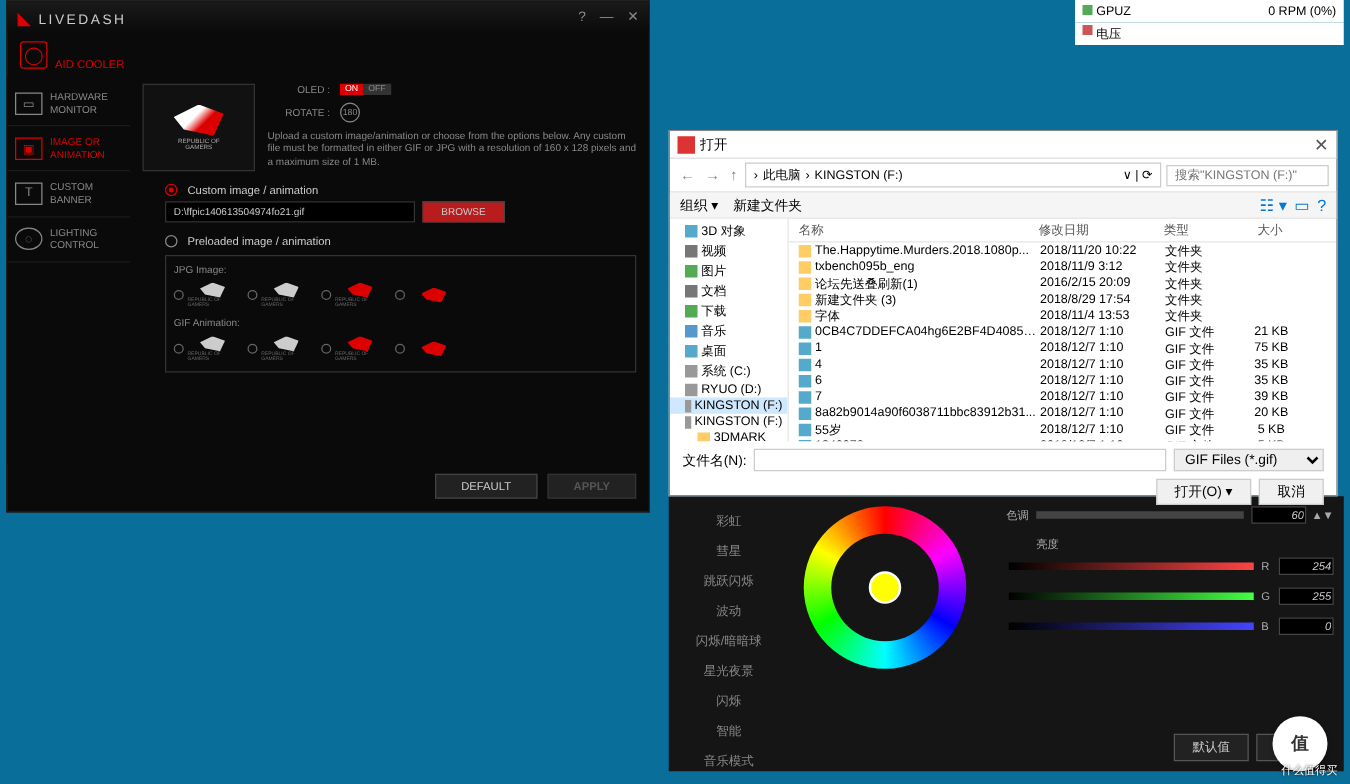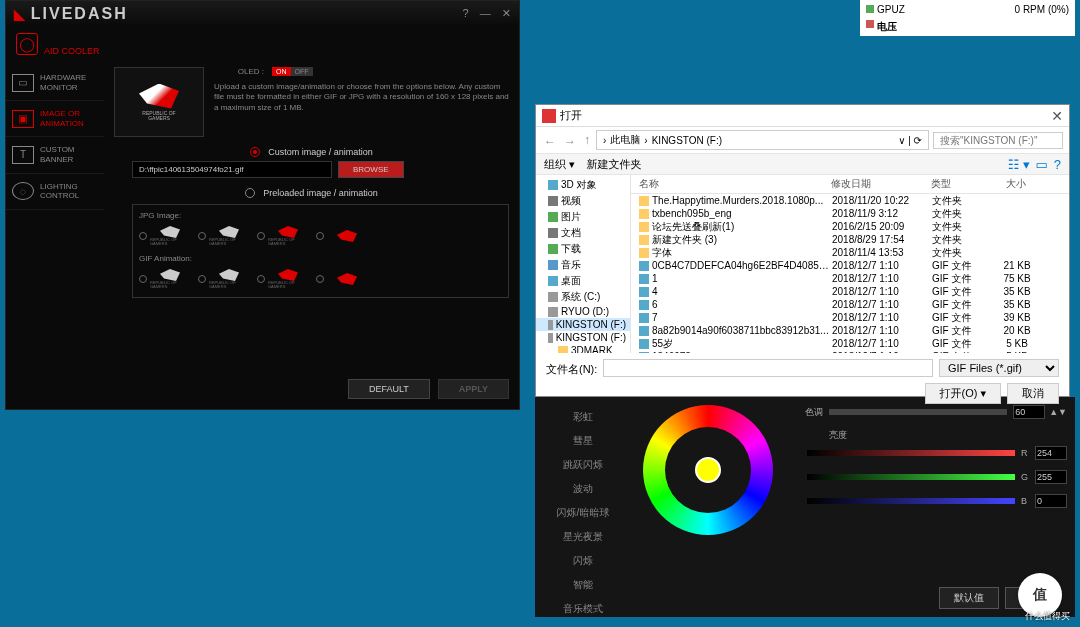--- a/index.html
+++ b/index.html
@@ -1,21 +1,21 @@
 <!DOCTYPE html>
 <html><head>
 <meta charset="utf-8">
 <style>
 * { box-sizing: border-box; margin: 0; padding: 0; font-family: "Microsoft YaHei", Arial, sans-serif; }
 body { background: #0a6e9a; width: 1080px; height: 627px; overflow: hidden; position: relative; }
 
 
 .livedash { position: absolute; left: 5px; top: 0; width: 515px; height: 410px; background: #0a0a0a; border: 1px solid #222; }
 .ld-titlebar { height: 25px; background: linear-gradient(#1a1a1a,#0a0a0a); display: flex; align-items: center; padding: 0 8px; }
-.ld-logo { color: #ccc; font-size: 16px; font-weight: bold; letter-spacing: 2px; }
+.ld-logo { color: #ccc; font-size: 11px; font-weight: normal; letter-spacing: 2px; }
 .ld-logo::before { content: "◣"; color: #d00; margin-right: 4px; font-size: 14px; }
 .ld-titlebtns { margin-left: auto; color: #888; font-size: 11px; }
 .ld-titlebtns span { margin-left: 8px; cursor: pointer; }
 .ld-cooler { height: 35px; padding: 4px 10px; display: flex; align-items: center; }
 .ld-cooler-icon { width: 22px; height: 22px; border: 1px solid #d00; border-radius: 3px; display: flex; align-items: center; justify-content: center; color: #d00; font-size: 14px; }
 .ld-cooler-text { color: #d00; font-size: 9px; margin-left: 6px; margin-top: 14px; }
 .ld-body { display: flex; height: 310px; }
 .ld-sidebar { width: 98px; background: #0a0a0a; padding: 4px 0; }
 .ld-side-item { display: flex; align-items: center; padding: 8px 6px; color: #888; font-size: 8px; cursor: pointer; border-bottom: 1px solid #1a1a1a; }
 .ld-side-item.active { color: #d00; }
@@ -28,21 +28,21 @@
 .ld-rog-text { color: #aaa; font-size: 5px; text-align: center; margin-top: 2px; line-height: 1; }
 .ld-desc { flex: 1; }
 .ld-desc-row { display: flex; font-size: 8px; color: #888; margin-bottom: 6px; align-items: center; }
 .ld-label { width: 50px; text-align: right; margin-right: 8px; }
 .ld-switch { display: flex; }
 .ld-switch span { padding: 1px 4px; font-size: 7px; }
 .ld-sw-on { background: #d00; color: #fff; }
 .ld-sw-off { background: #333; color: #888; }
 .ld-rotate { width: 16px; height: 16px; border: 1px solid #888; border-radius: 50%; font-size: 7px; display: flex; align-items: center; justify-content: center; }
 .ld-upload-text { font-size: 8px; color: #888; line-height: 1.3; }
-.ld-radio-row { display: flex; align-items: center; margin: 10px 18px 4px; justify-content: center; }
+.ld-radio-row { display: flex; align-items: center; margin: 10px 18px 4px; }
 .ld-radio { width: 10px; height: 10px; border: 1px solid #888; border-radius: 50%; margin-right: 8px; display: flex; align-items: center; justify-content: center; }
 .ld-radio.checked { border-color: #d00; }
 .ld-radio.checked::after { content: ""; width: 4px; height: 4px; background: #d00; border-radius: 50%; }
 .ld-radio-label { font-size: 9px; color: #ccc; }
 .ld-path-row { display: flex; gap: 6px; margin: 4px 0 0 18px; }
 .ld-path { flex: 1; max-width: 200px; background: #000; border: 1px solid #333; padding: 3px 6px; font-size: 8px; color: #ccc; }
 .ld-browse { background: #b91c1c; border: 1px solid #444; color: #ccc; font-size: 8px; padding: 3px 14px; cursor: pointer; }
 .ld-preload { border: 1px solid #333; margin: 6px 0 0 18px; padding: 6px; }
 .ld-preload-label { font-size: 8px; color: #888; margin-bottom: 4px; }
 .ld-thumbs { display: flex; gap: 8px; }
@@ -91,52 +91,52 @@
 .fdlg-col-name { width: 200px; padding-left: 8px; }
 .fdlg-col-date { width: 100px; }
 .fdlg-col-type { width: 60px; }
 .fdlg-col-size { width: 60px; text-align: center; padding-right: 10px; }
 .fdlg-row { display: flex; padding: 0; height: 13px; align-items: center; cursor: pointer; }
 .fdlg-file-icon { width: 10px; height: 10px; margin: 0 3px 0 8px; }
 .fic-folder { background: #fc6; }
 .fic-gif { background: #5ac; }
 .fdlg-fn { width: 180px; white-space: nowrap; overflow: hidden; text-overflow: ellipsis; }
 .fdlg-bottom { padding: 6px 10px; }
-.fdlg-fn-row { display: flex; align-items: flex-end; gap: 6px; margin-bottom: 6px; }
+.fdlg-fn-row { display: flex; align-items: center; gap: 6px; margin-bottom: 6px; }
 .fdlg-fn-label { font-size: 11px; }
 .fdlg-fn-input { flex: 1; border: 1px solid #ccc; padding: 1px 4px; font-size: 11px; height: 18px; }
 .fdlg-filter { width: 120px; border: 1px solid #ccc; padding: 1px 4px; font-size: 11px; height: 18px; }
 .fdlg-btns { display: flex; justify-content: flex-end; gap: 6px; }
 .fdlg-dbtn { border: 1px solid #ccc; background: #f0f0f0; padding: 2px 14px; font-size: 11px; cursor: pointer; }
 
 
 .aura { position: absolute; left: 535px; top: 397px; width: 540px; height: 220px; background: #151515; padding: 8px; display: flex; }
 .aura-modes { width: 80px; }
 .aura-mode { color: #888; font-size: 10px; text-align: center; padding: 5px 0; cursor: pointer; }
 .aura-wheel { width: 130px; height: 130px; border-radius: 50%; background: conic-gradient(red,magenta,blue,cyan,lime,yellow,red); position: relative; margin: 0 20px; }
 .aura-wheel::after { content:""; position:absolute; inset: 22px; border-radius:50%; background:#151515; }
 .aura-dot { position:absolute; width:26px; height:26px; background:yellow; border:2px solid #fff; border-radius:50%; left:52px; top:52px; z-index:2; }
 .aura-sliders { flex: 1; }
 .aura-slider-row { display: flex; align-items: center; margin-bottom: 10px; font-size: 9px; color: #aaa; }
 .aura-s-label { width: 30px; text-align: right; margin-right: 6px; }
 .aura-track { flex: 1; height: 6px; background: linear-gradient(90deg,#000,#f44); margin-right: 6px; position: relative; }
 .aura-track.g { background: linear-gradient(90deg,#000,#4f4); }
 .aura-track.b { background: linear-gradient(90deg,#000,#44f); }
 .aura-track.sp { background: #444; }
-.aura-val { width: 32px; border: 1px solid #444; background: #000; color: #ccc; text-align: left; font-size: 9px; padding: 1px; }
+.aura-val { width: 44px; border: 1px solid #444; background: #000; color: #ccc; text-align: right; font-size: 9px; padding: 1px; font-style: italic; }
 .aura-s-ch { width: 14px; color: #aaa; }
 .aura-footer { position: absolute; bottom: 8px; right: 20px; display: flex; gap: 6px; }
 .aura-btn { border: 1px solid #555; background: #222; color: #ccc; font-size: 10px; padding: 3px 14px; cursor: pointer; }
 .aura-group-label { font-size: 9px; color: #aaa; margin-bottom: 4px; }
 
 
 .hwpanel { position: absolute; right: 5px; top: 0; width: 215px; height: 18px; background: #fff; font-size: 10px; display: flex; align-items: center; padding: 0 6px; }
 .hwpanel span:first-child { flex: 1; }
 .hw-below { position: absolute; right: 5px; top: 18px; width: 215px; background: #fff; font-size: 10px; padding: 2px 6px; }
-.hw-row { display: flex; align-items: flex-start; font-weight: bold; }
+.hw-row { display: flex; align-items: flex-start; }
 
 
 .wm { position: absolute; right: 18px; bottom: 10px; width: 44px; height: 44px; border-radius: 50%; background: #fff; display: flex; align-items: center; justify-content: center; font-size: 14px; font-weight: bold; color: #333; box-shadow: 0 1px 4px rgba(0,0,0,.3); }
 .wm-sub { position: absolute; right: 10px; bottom: 4px; font-size: 9px; color: #fff; text-shadow: 0 0 2px #000; }
 </style>
 </head>
 <body>
 
 <div class="hwpanel">
   <span><span style="display:inline-block;width:8px;height:8px;background:#5a5;margin-right:3px"></span><span>GPUZ</span></span>
@@ -238,20 +238,24 @@
           <div class="ld-rog-text"><span>REPUBLIC OF</span><br><span>GAMERS</span></div>
         </div>
         <div class="ld-desc">
           <div class="ld-desc-row">
             <span class="ld-label">OLED :</span>
             <div class="ld-switch">
               <span class="ld-sw-on">ON</span>
                 <span class="ld-sw-off">OFF</span>
             </div>
           </div>
+          <div class="ld-desc-row">
+            <span class="ld-label">ROTATE :</span>
+            <div class="ld-rotate">180</div>
+          </div>
           <div class="ld-upload-text">Upload a custom image/animation or choose from the options below. Any custom file must be formatted in either GIF or JPG with a resolution of 160 x 128 pixels and a maximum size of 1 MB.</div>
         </div>
       </div>
       <div class="ld-radio-row">
         <div class="ld-radio checked"></div>
         <span class="ld-radio-label">Custom image / animation</span>
       </div>
       <div class="ld-path-row">
         <input class="ld-path" value="D:\ffpic140613504974fo21.gif" style="">
         <button class="ld-browse">BROWSE</button>

